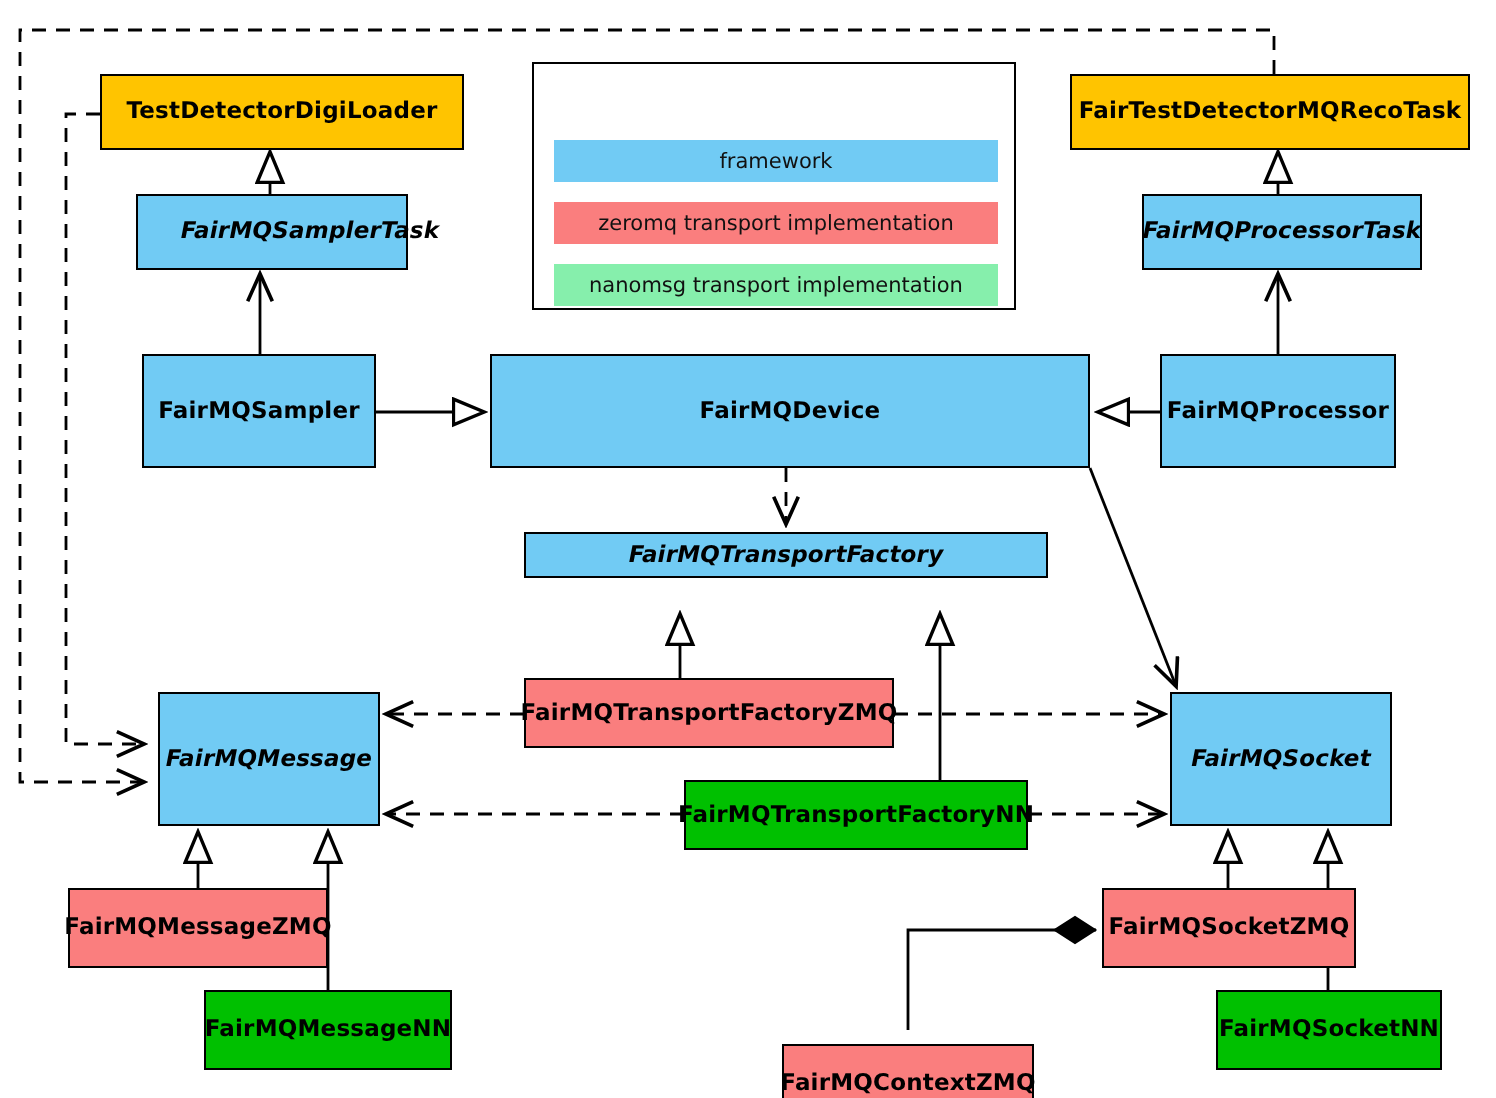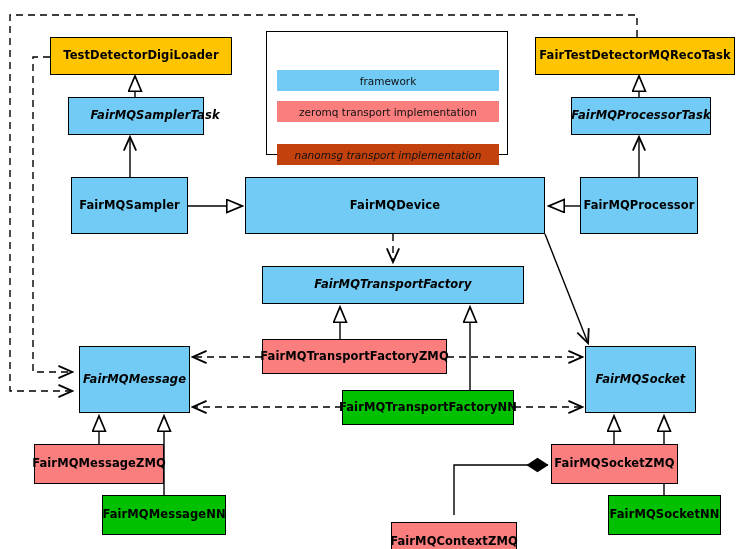--- a/index.html
+++ b/index.html
@@ -78,21 +78,21 @@
     </g>
   </svg>
 
   <div id="legend" style="left:266px;top:31px;width:242px;height:124px;">
     <div class="legend-row" style="top: 38px; background: rgb(113, 203, 244);">
       <span>framework</span>
     </div>
     <div class="legend-row" style="top: 69px; background: rgb(250, 126, 126);">
       <span>zeromq transport implementation</span>
     </div>
-    <div class="legend-row" style="top: 112px; background: #c2410c; font-style: italic;">
+    <div class="legend-row" style="top: 100px; background: #86efac;">
       <span>nanomsg transport implementation</span>
     </div>
   </div>
 
   <div id="nodes">
       <div class="node user" style="left: 50px; top: 37px; width: 182px; height: 38px;">
         <span>TestDetectorDigiLoader</span>
       </div>
       <div class="node fw abstract" style="left: 68px; top: 97px; width: 136px; height: 38px; padding-left: 38px;">
         <span>FairMQSamplerTask</span>
@@ -105,21 +105,21 @@
       </div>
       <div class="node fw" style="left: 580px; top: 177px; width: 118px; height: 57px; text-align: center;">
         <span>FairMQProcessor</span>
       </div>
       <div class="node user" style="left: 535px; top: 37px; width: 200px; height: 38px;">
         <span>FairTestDetectorMQRecoTask</span>
       </div>
       <div class="node fw abstract" style="left: 571px; top: 97px; width: 140px; height: 38px;">
         <span>FairMQProcessorTask</span>
       </div>
-      <div class="node fw abstract" style="left: 262px; top: 266px; width: 262px; height: 38px;">
+      <div class="node fw abstract" style="left: 262px; top: 266px; width: 262px; height: 23px;">
         <span>FairMQTransportFactory</span>
       </div>
       <div class="node zmq" style="left: 262px; top: 339px; width: 185px; height: 35px;">
         <span>FairMQTransportFactoryZMQ</span>
       </div>
       <div class="node nn" style="left: 342px; top: 390px; width: 172px; height: 35px;">
         <span>FairMQTransportFactoryNN</span>
       </div>
       <div class="node fw abstract" style="left: 79px; top: 346px; width: 111px; height: 67px;">
         <span>FairMQMessage</span>

